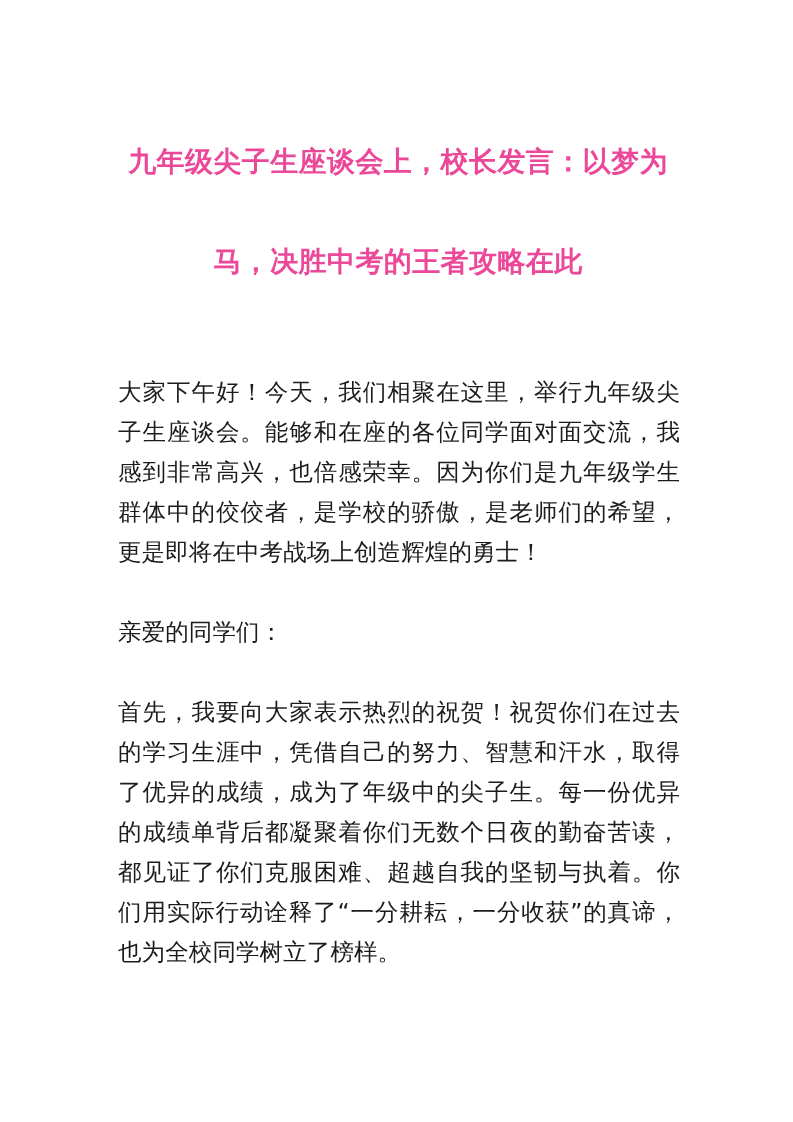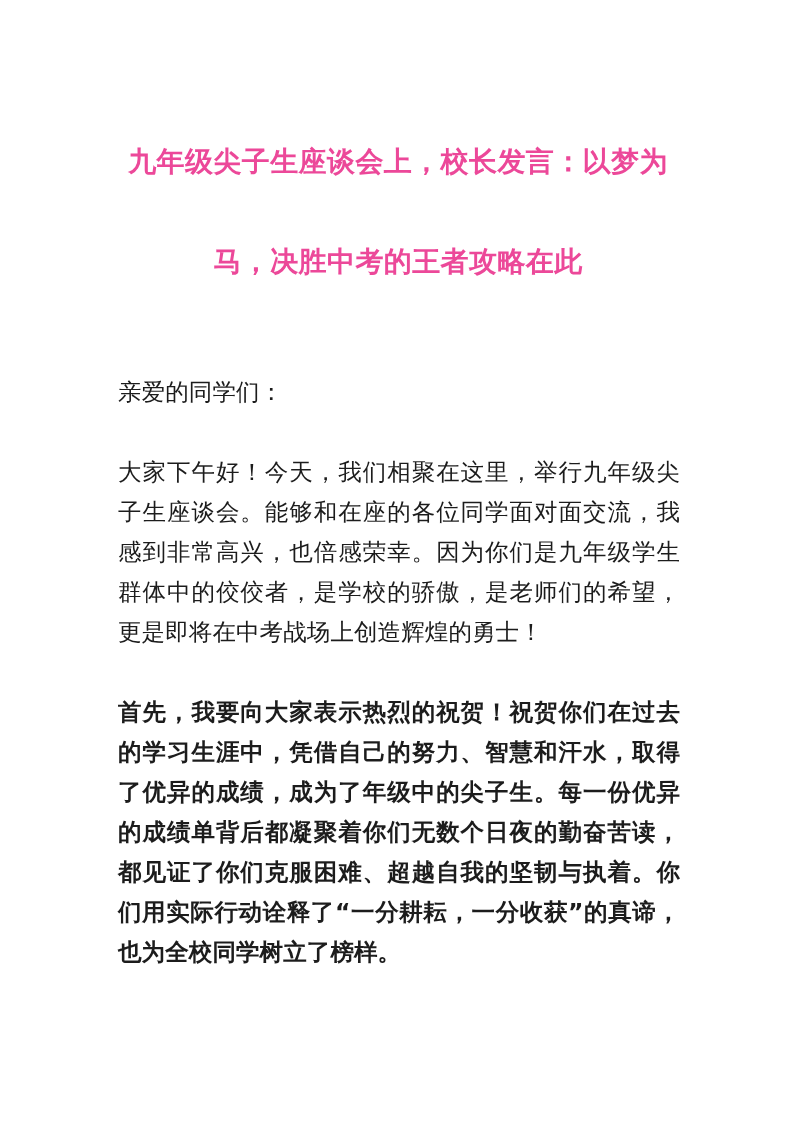--- a/index.html
+++ b/index.html
@@ -50,33 +50,32 @@
     color: #1c1c1c;
     margin: 0 0 40px 0;
     text-align: justify;
     text-justify: inter-character;
     letter-spacing: 0.1px;
     word-break: break-all;
   }
 
   .para:last-child {
     margin-bottom: 8px;
-    font-weight: bold;
   }
 
   .para.salutation {
     text-align: left;
   }
 </style>
 </head>
 <body>
 
 <div class="page">
 
   <div class="doc-title">九年级尖子生座谈会上，校长发言：以梦为马，决胜中考的王者攻略在此</div>
 
   <div class="body-block">
+    <p class="para">大家下午好！今天，我们相聚在这里，举行九年级尖子生座谈会。能够和在座的各位同学面对面交流，我感到非常高兴，也倍感荣幸。因为你们是九年级学生群体中的佼佼者，是学校的骄傲，是老师们的希望，更是即将在中考战场上创造辉煌的勇士！</p>
     <p class="para salutation">亲爱的同学们：</p>
-    <p class="para">大家下午好！今天，我们相聚在这里，举行九年级尖子生座谈会。能够和在座的各位同学面对面交流，我感到非常高兴，也倍感荣幸。因为你们是九年级学生群体中的佼佼者，是学校的骄傲，是老师们的希望，更是即将在中考战场上创造辉煌的勇士！</p>
     <p class="para">首先，我要向大家表示热烈的祝贺！祝贺你们在过去的学习生涯中，凭借自己的努力、智慧和汗水，取得了优异的成绩，成为了年级中的尖子生。每一份优异的成绩单背后都凝聚着你们无数个日夜的勤奋苦读，都见证了你们克服困难、超越自我的坚韧与执着。你们用实际行动诠释了“一分耕耘，一分收获”的真谛，也为全校同学树立了榜样。</p>
   </div>
 
 </div>
 
 </body></html>

